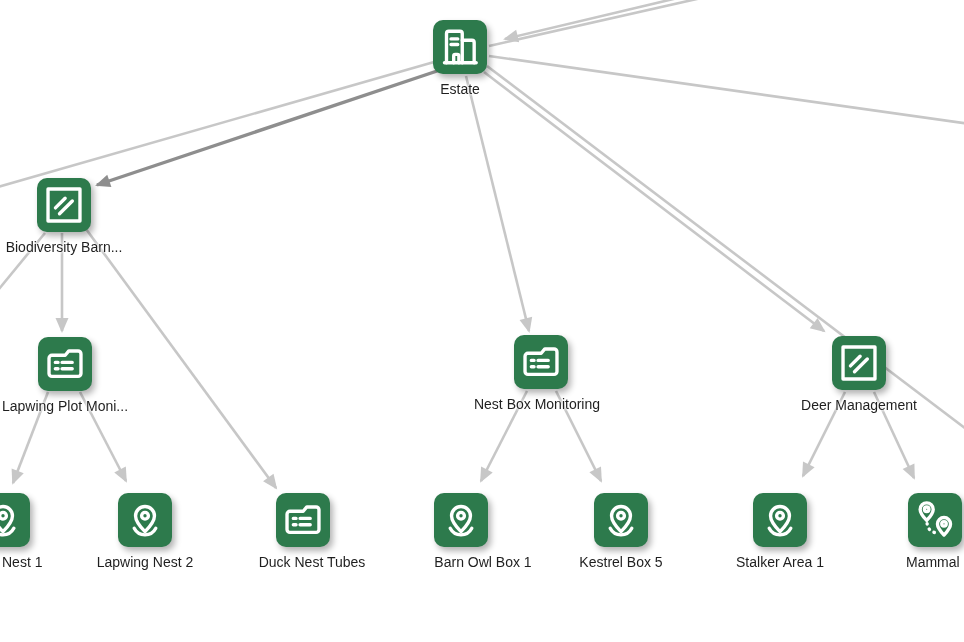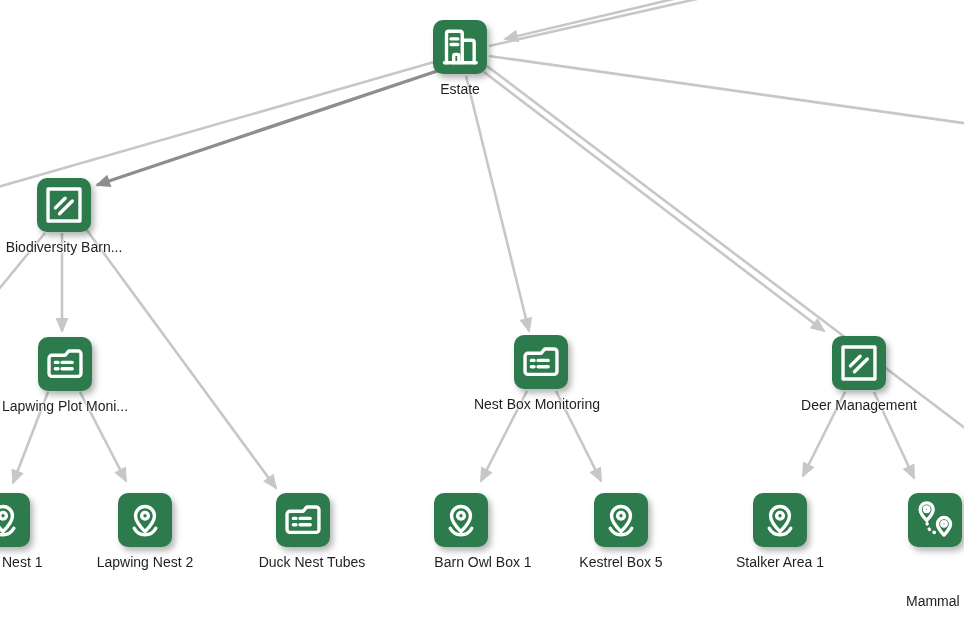--- a/index.html
+++ b/index.html
@@ -195,15 +195,15 @@
         <svg width="54" height="54" viewBox="0 0 24 24">
           <g class="node-icon">
             <path d="M8.3 12.2 c1.9-2 2.9-3.6 2.9-4.9 a2.9 2.9 0 0 0-5.8 0 c0 1.3 1 2.9 2.9 4.9 z"></path>
             <circle cx="8.3" cy="7.2" r="1"></circle>
             <path d="M16 18.7 c1.9-2 2.9-3.6 2.9-4.9 a2.9 2.9 0 0 0-5.8 0 c0 1.3 1 2.9 2.9 4.9 z"></path>
             <circle cx="16" cy="13.7" r="1"></circle>
             <path d="M8.5 13.6 C8.8 16.4 10.7 17.5 13.2 17.9" stroke-dasharray="0.2 2.4"></path>
           </g>
         </svg>
       </div>
-      <div class="node-label" style="left: 906px; top: 554px; margin-top: 39px;">Mammal</div>
+      <div class="node-label" style="left: 906px; top: 554px;">Mammal</div>
     </div>
 </div>
 
 </body></html>

